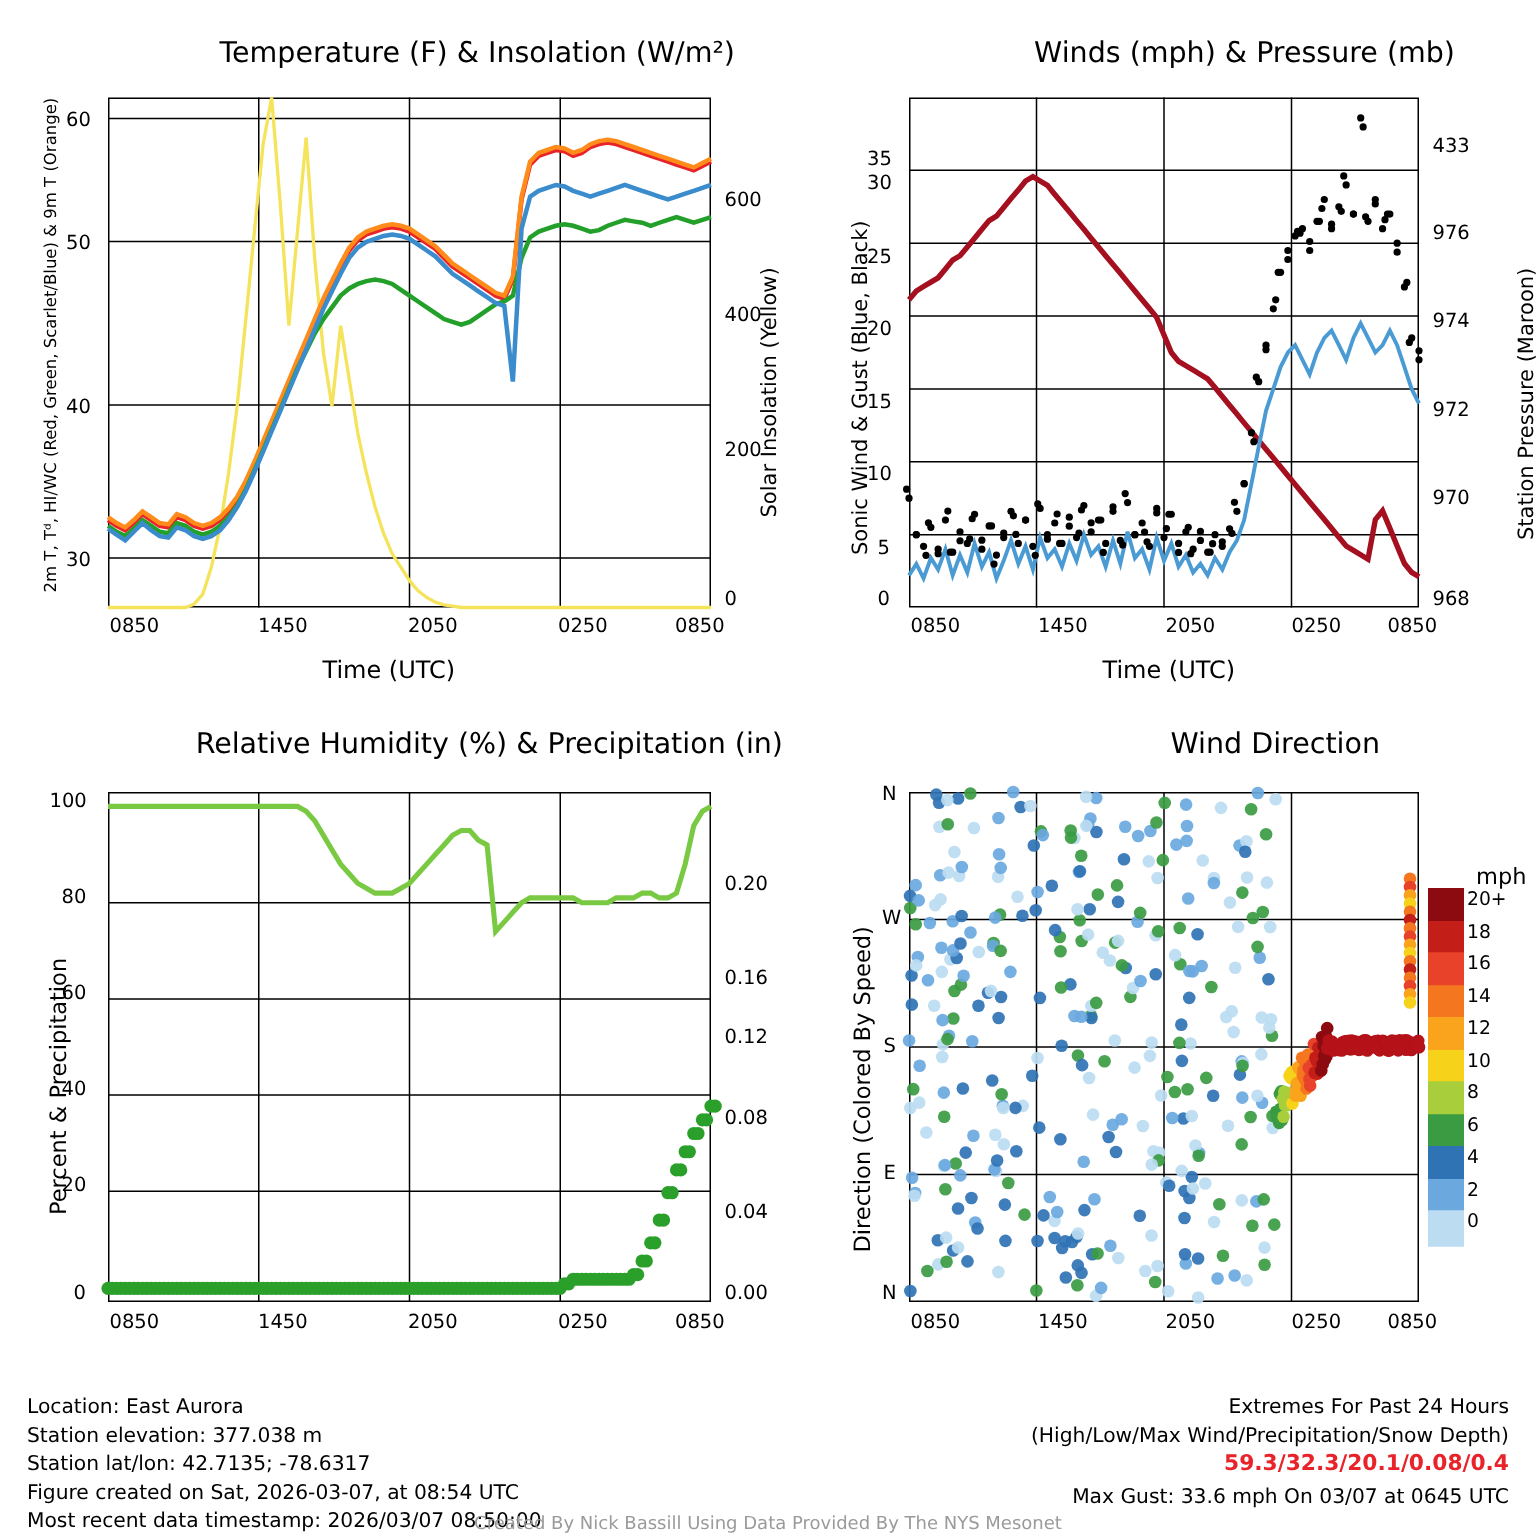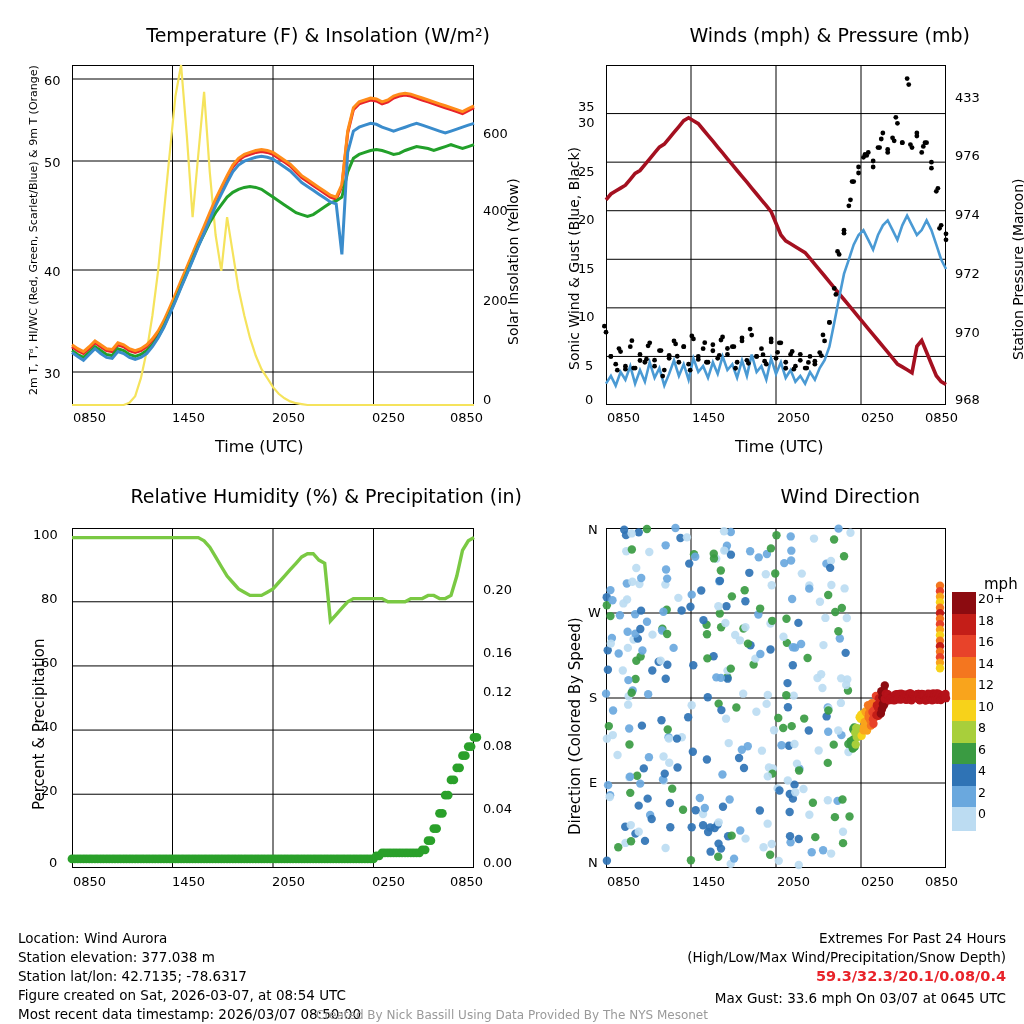--- a/index.html
+++ b/index.html
@@ -1012,21 +1012,21 @@
       <circle cx="940" cy="651.8" r="4.2" fill="#f4761f"></circle>
       <circle cx="940" cy="657.3" r="4.2" fill="#e8432a"></circle>
       <circle cx="940" cy="662.8" r="4.2" fill="#f9a41c"></circle>
       <circle cx="940" cy="668.3" r="4.2" fill="#f7d21a"></circle>
     </svg>
 
   <div id="colorbar"></div>
   <div class="cbar-lbl" style="left:984px;top:575px;font-size:15px;">mph</div>
 </div>
 
-<div class="footer" style="left:18px;top:930px;">Location: Wind Aurora</div>
+<div class="footer" style="left:18px;top:930px;">Location: East Aurora</div>
 <div class="footer" style="left:18px;top:949px;">Station elevation: 377.038 m</div>
 <div class="footer" style="left:18px;top:968px;">Station lat/lon: 42.7135; -78.6317</div>
 <div class="footer" style="left:18px;top:987px;">Figure created on Sat, 2026-03-07, at 08:54 UTC</div>
 <div class="footer" style="left:18px;top:1006px;">Most recent data timestamp: 2026/03/07 08:50:00</div>
 
 <div class="footer-r" style="right:18px;top:930px;">Extremes For Past 24 Hours</div>
 <div class="footer-r" style="right:18px;top:949px;">(High/Low/Max Wind/Precipitation/Snow Depth)</div>
 <div class="footer-r extreme-val" style="right:18px;top:968px;">59.3/32.3/20.1/0.08/0.4</div>
 <div class="footer-r" style="right:18px;top:990px;">Max Gust: 33.6 mph On 03/07 at 0645 UTC</div>
 

